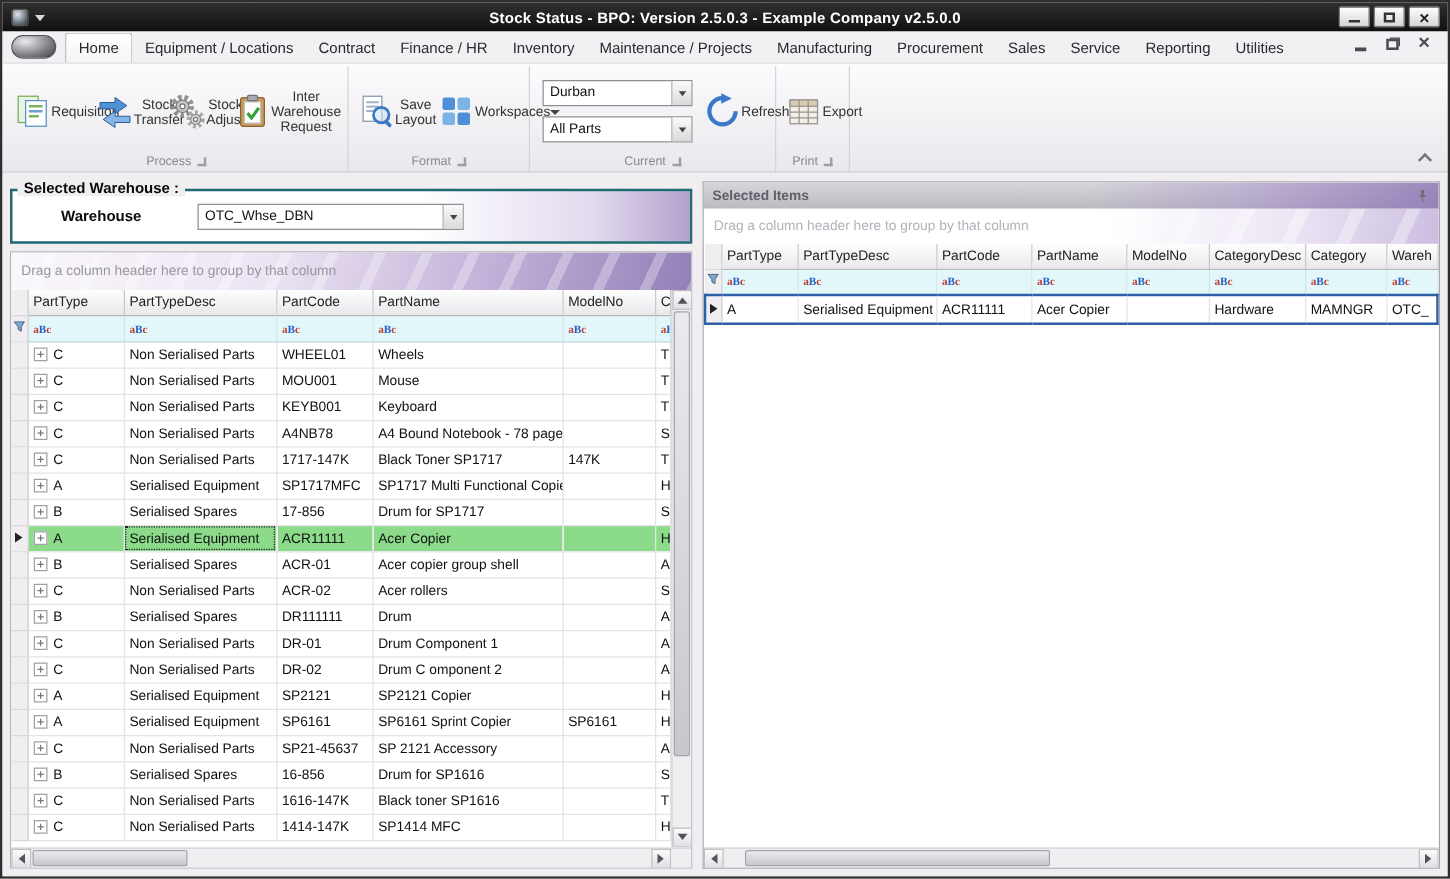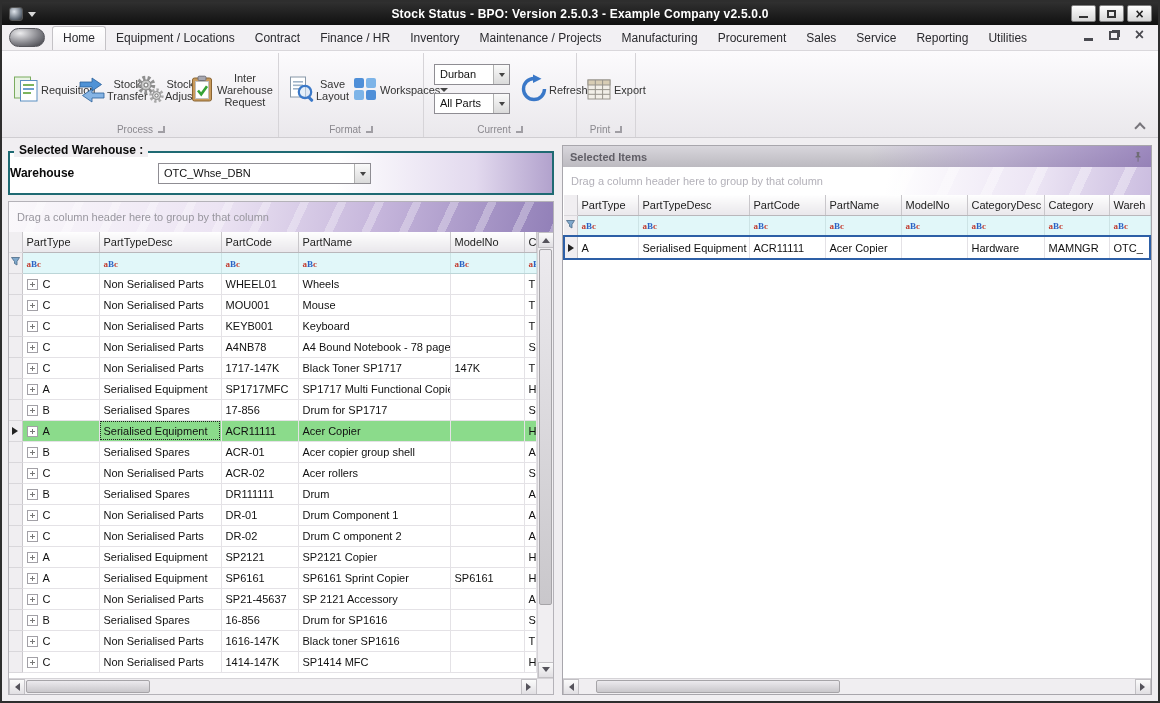--- a/index.html
+++ b/index.html
@@ -36,32 +36,32 @@
   .rb-footer { height:16px; display:flex; align-items:center; justify-content:center; gap:5px; font-size:10px; color:#8a888e; }
   .launcher { width:7px; height:7px; border-right:2px solid #a09ea4; border-bottom:2px solid #a09ea4; }
   .rb-btn { display:flex; align-items:center; padding:3px 2px 0; border-radius:3px; text-align:center; font-size:11px; color:#333; line-height:12px; }
   .rb-btn svg { width:30px; height:30px; margin-bottom:3px; flex:0 0 auto; }
   .dd-arrow { width:0; height:0; border:4px solid transparent; border-top:4px solid #444; margin-top:3px; }
   .combo { display:flex; align-items:center; background:#fff; border:1px solid #8f8d93; height:21px; font-size:11px; }
   .combo .val { flex:1; padding:0 5px; white-space:nowrap; overflow:hidden; color:#111; }
   .cbtn { width:16px; align-self:stretch; background:linear-gradient(#fafafa,#dadada); border-left:1px solid #b0b0b0; display:flex; align-items:center; justify-content:center; }
   .cbtn::after { content:""; width:0; height:0; border:3.5px solid transparent; border-top:4.5px solid #444; margin-top:4px; }
   .combo-stack { display:flex; flex-direction:column; gap:8px; justify-content:center; padding:2px 5px; }
-  .rb-combo { width:76px; }
+  .rb-combo { width:120px; }
   .collapse-chev { position:absolute; right:14px; bottom:5px; width:8px; height:8px; border-left:2px solid #77757b; border-top:2px solid #77757b; transform:rotate(45deg); }
 
   
   .main { flex:1; display:flex; gap:8px; padding:4px 6px 6px; overflow:hidden; background:#f0eef1; }
   .left-col { width:546px; flex:0 0 auto; display:flex; flex-direction:column; overflow:hidden; }
 
   .groupbox { position:relative; border:2px solid #1f6a73; margin-top:9px; height:44px; flex:0 0 auto;
     background:linear-gradient(90deg,#ffffff 0%,#ffffff 60%,#e2d9ee 86%,#b2a2cd 100%); display:flex; align-items:center; }
   .gb-label { position:absolute; top:-10px; left:4px; background:#f0eef1; padding:0 5px; font-size:12px; font-weight:bold; color:#0a0a0a; }
   .gb-row { display:flex; align-items:center; width:100%; }
-  .gb-field-label { width:148px; text-align:left; font-size:12px; font-weight:bold; color:#0a0a0a; padding-right:6px; }
+  .gb-field-label { width:148px; text-align:center; font-size:12px; font-weight:bold; color:#0a0a0a; padding-right:6px; }
   .wh-combo { width:213px; }
 
   .lgrid-wrap { flex:1; display:flex; flex-direction:column; margin-top:6px; border:1px solid #b4b2b8; overflow:hidden; background:#fff; }
   .groupby { height:30px; flex:0 0 auto; display:flex; align-items:center; padding-left:8px; font-size:11px; color:#98969e; position:relative; overflow:hidden;
     background:linear-gradient(100deg,#faf8fb 0%,#ece4f3 38%,#c5b5db 68%,#9280b8 100%); }
   .groupby::after { content:""; position:absolute; inset:0; background:repeating-linear-gradient(115deg, rgba(255,255,255,0) 0 26px, rgba(255,255,255,.30) 26px 34px); }
   .groupby span { position:relative; z-index:1; }
   .grid-mid { flex:1; display:flex; overflow:hidden; }
   .grid-host { flex:1; overflow:hidden; background:#fff; }
 

